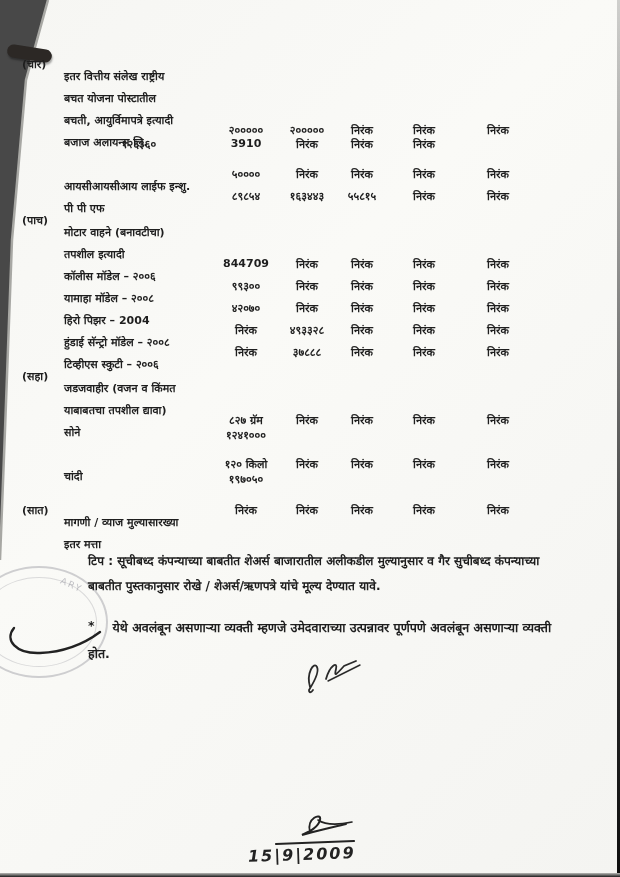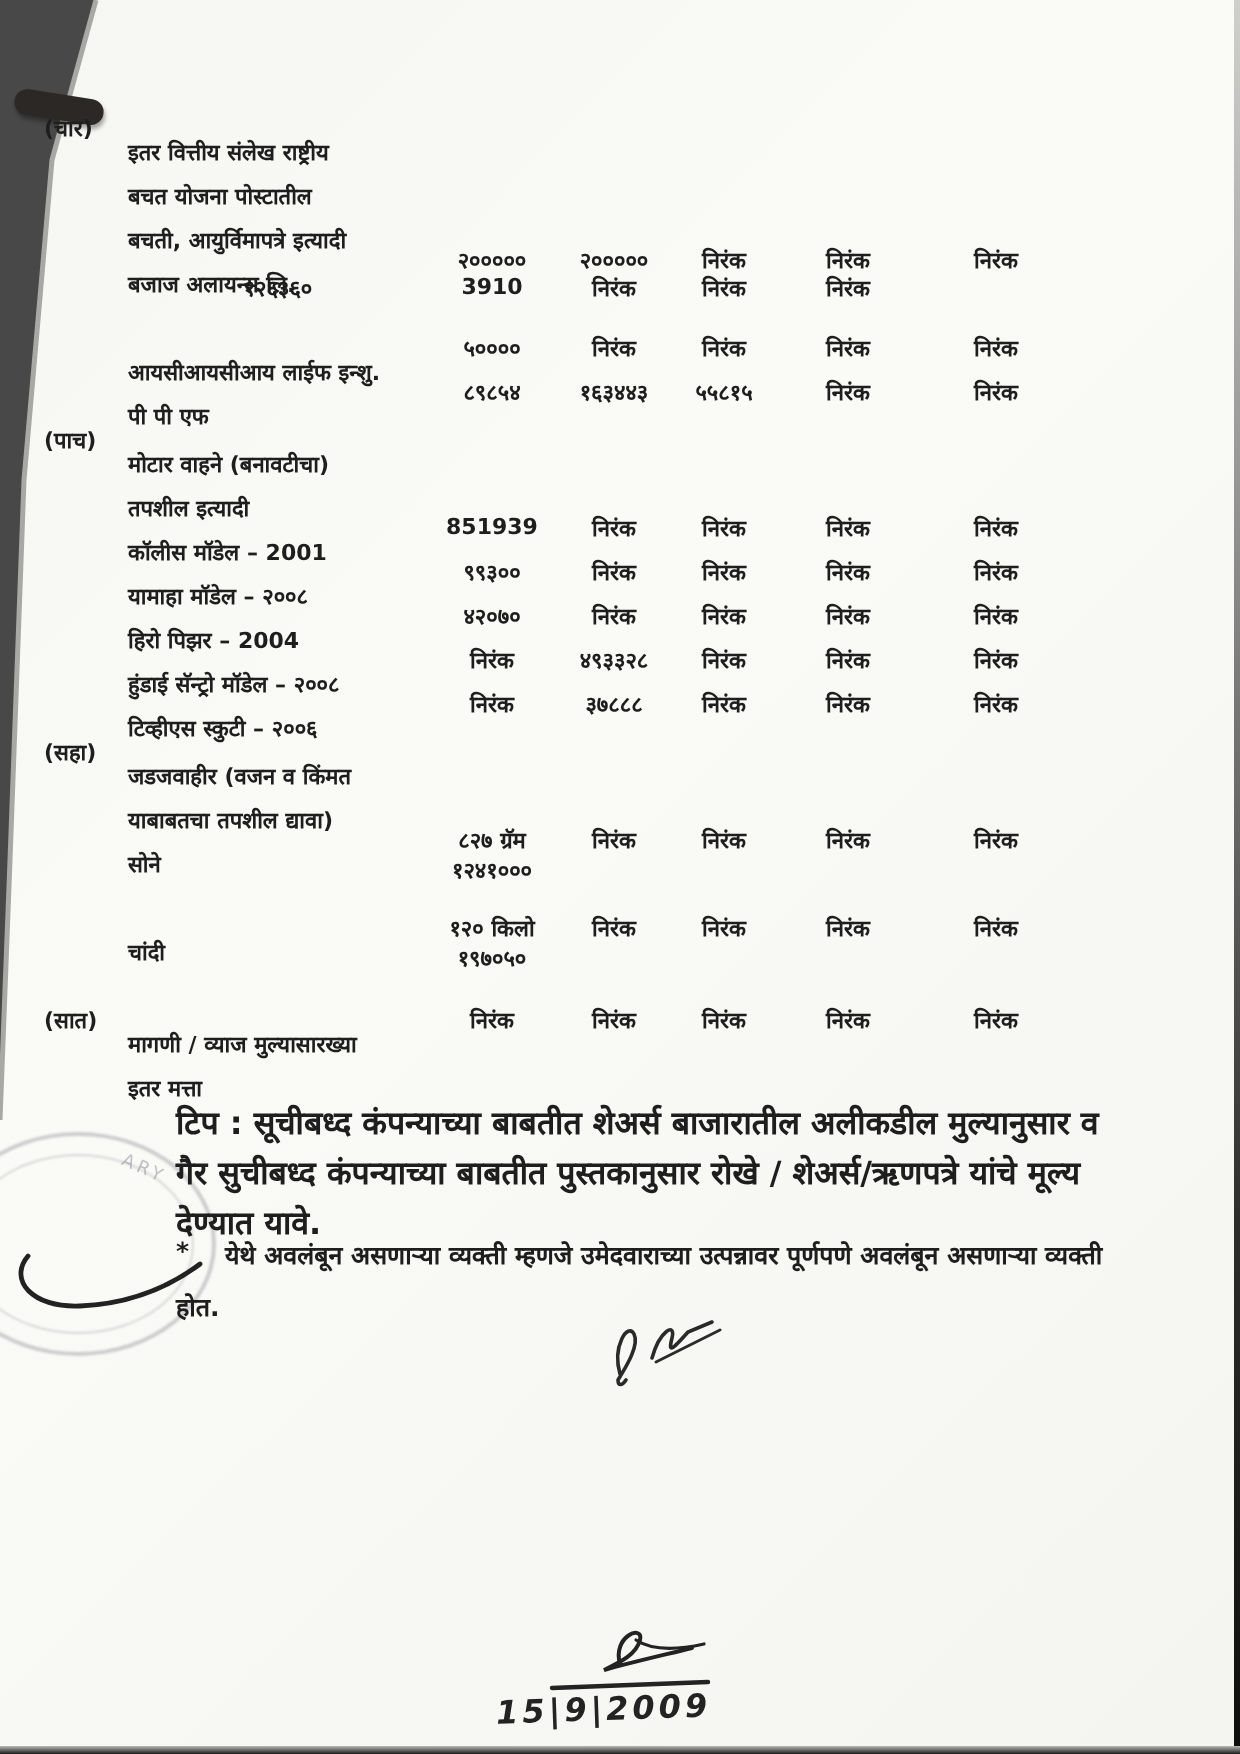--- a/index.html
+++ b/index.html
@@ -24,21 +24,21 @@
     color:rgba(100,100,115,.38);transform:rotate(24deg);}
   
   #assets-table{position:absolute;left:0;top:44px;width:620px;}
   .section{margin-bottom:2px;}
   .row{display:grid;grid-template-columns:42px 150px 64px 58px 52px 72px 76px;
     padding-left:22px;height:22px;align-items:center;font-size:11px;font-weight:600;}
   .serial-cell{white-space:nowrap;}
   .label-cell{white-space:nowrap;margin-top:24px;}
   .value-cell{text-align:center;white-space:nowrap;}
   
-  .tip-note{position:absolute;left:88px;top:549px;width:482px;font-size:16px;
+  .tip-note{position:absolute;left:88px;top:549px;width:482px;font-size:12px;
     font-weight:700;line-height:25px;}
   .footnote{position:absolute;left:88px;top:615px;width:474px;font-size:12.5px;
     font-weight:700;line-height:26px;}
   .footnote .fn-text{display:inline;}
   .asterisk{display:inline-block;margin-right:18px;transform:translateY(-2px);}
   .ink{position:absolute;}
   .hand-date{position:absolute;left:248px;top:845px;font-size:16px;font-style:italic;
     font-weight:600;color:#232323;transform:rotate(-2deg);letter-spacing:2px;}
 </style>
 </head>
@@ -138,22 +138,22 @@
           <div class="serial-cell"></div>
           <div class="label-cell">तपशील इत्यादी</div>
           <div class="value-cell"></div>
           <div class="value-cell"></div>
           <div class="value-cell"></div>
           <div class="value-cell"></div>
           <div class="value-cell"></div>
         </div>
         <div class="row">
           <div class="serial-cell"></div>
-          <div class="label-cell">कॉलीस मॉडेल – 2001</div>
-          <div class="value-cell">851939</div>
+          <div class="label-cell">कॉलीस मॉडेल – २००६</div>
+          <div class="value-cell">844709</div>
           <div class="value-cell">निरंक</div>
           <div class="value-cell">निरंक</div>
           <div class="value-cell">निरंक</div>
           <div class="value-cell">निरंक</div>
         </div>
         <div class="row">
           <div class="serial-cell"></div>
           <div class="label-cell">यामाहा मॉडेल – २००८</div>
           <div class="value-cell">९९३००</div>
           <div class="value-cell">निरंक</div>

